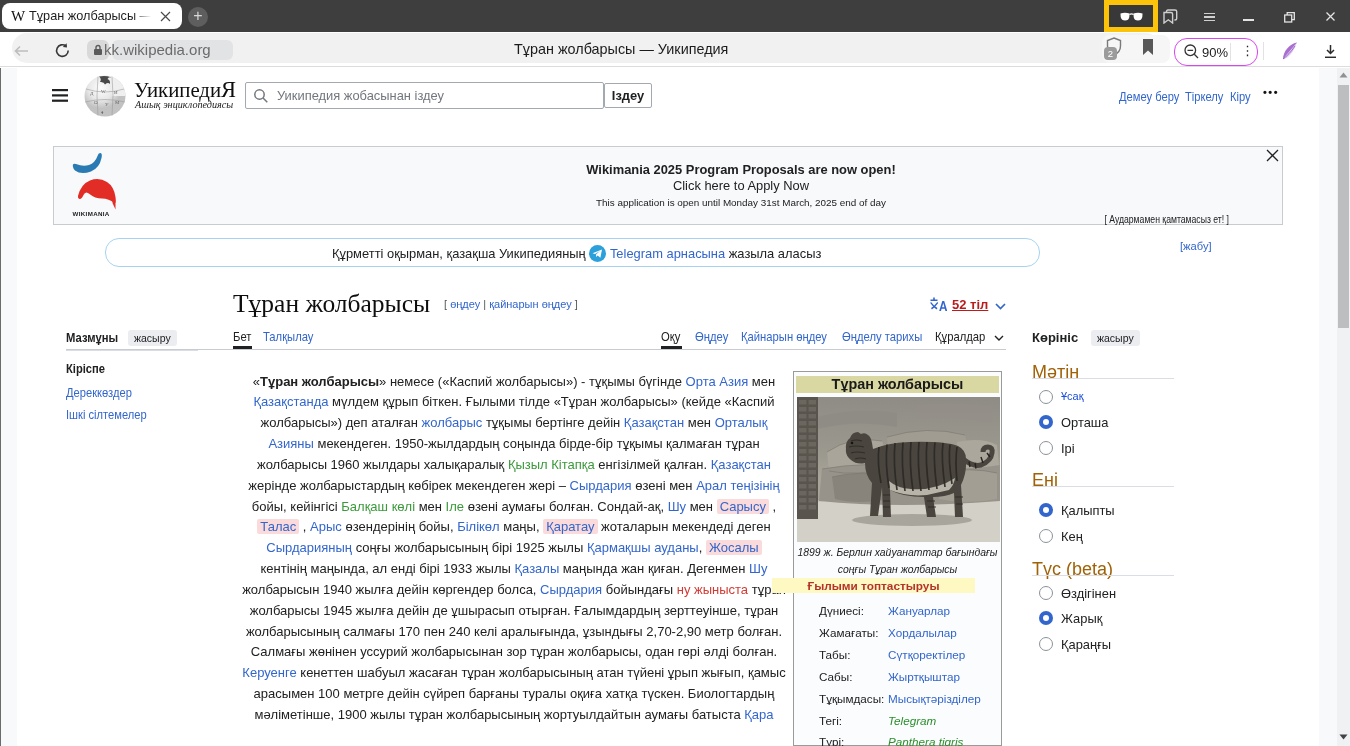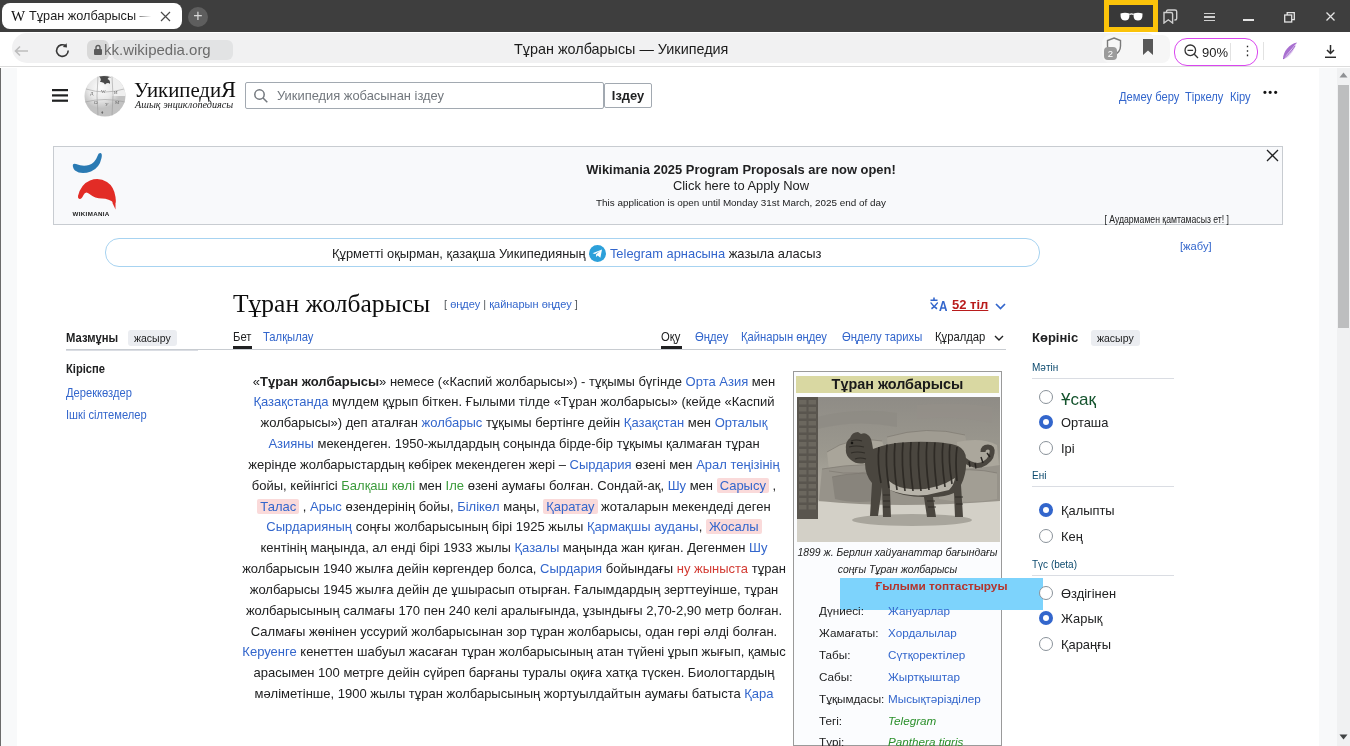--- a/index.html
+++ b/index.html
@@ -27,21 +27,21 @@
 .pink { color:#3366cc; background:#fadada; border-radius:2px; padding:0 3px; }
 #bodytext { position:absolute; left:233px; top:303.5px; width:562px; font-size:13px; line-height:20.85px; color:#202122; }
 #bodytext div { white-space:nowrap;text-align:center; }
 
 #sbTrack { position:absolute; left:1337px; top:0; width:13px; height:678px; background:#f0f1f2; }
 #sbThumb { position:absolute; left:1338px; top:17px; width:11px; height:243px; background:#bdbebf; }
 .radio { position:absolute; width:14px; height:14px; border-radius:50%; background:#fff; border:1px solid #8a929a; }
 .radioOn { position:absolute; width:14px; height:14px; border-radius:50%; background:#36c; }
 .radioOn::after { content:""; position:absolute; left:4px; top:4px; width:6px; height:6px; border-radius:50%; background:#fff; }
 .divline { position:absolute; height:1px; background:#c8ccd1; }
-.graylabel { color:#0c4a6e; font-size:10px; }
+.graylabel { color:#a16207; font-size:18px; }
 .cond { transform:scaleX(0.865); transform-origin:0 50%; display:inline-block; }
 .pill { background:#ebedf1; border-radius:3px; font-size:10.5px; color:#202122; }
 </style></head>
 <body>
 <div id="root">
 
   <div id="titlebar">
     <div id="tab">
       <span id="tabW">W</span>
       <span id="tabTitle">Тұран жолбарысы — Уи</span>
@@ -242,20 +242,21 @@
     <div class="divline" style="left:66px;top:282px;width:132px;background:#dadde3;"></div>
     <span class="abs cond" style="left:66px;top:292.5px;font-size:12.9px;font-weight:bold;color:#202122;">Кіріспе</span>
     <span class="abs cond" style="left:66px;top:316.5px;font-size:12.9px;color:#3366cc;">Дереккөздер</span>
     <span class="abs cond" style="left:66px;top:338.5px;font-size:12.9px;color:#3366cc;">Ішкі сілтемелер</span>
 
     <div id="bodytext">
       <div>«<b>Тұран жолбарысы</b>» немесе («Каспий жолбарысы») - тұқымы бүгінде <span class="blue">Орта Азия</span> мен</div>
       <div><span class="blue">Қазақстанда</span> мүлдем құрып біткен. Ғылыми тілде «Тұран жолбарысы» (кейде «Каспий</div>
       <div>жолбарысы») деп аталған <span class="blue">жолбарыс</span> тұқымы бертінге дейін <span class="blue">Қазақстан</span> мен <span class="blue">Орталық</span></div>
       <div><span class="blue">Азияны</span> мекендеген. 1950-жылдардың соңында бірде-бір тұқымы қалмаған тұран</div>
+      <div>жолбарысы 1960 жылдары халықаралық <span class="green">Қызыл Кітапқа</span> енгізілмей қалған. <span class="blue">Қазақстан</span></div>
       <div>жерінде жолбарыстардың көбірек мекендеген жері – <span class="blue">Сырдария</span> өзені мен <span class="blue">Арал теңізінің</span></div>
       <div>бойы, кейінгісі <span class="green">Балқаш көлі</span> мен <span class="green">Іле</span> өзені аумағы болған. Сондай-ақ, <span class="blue">Шу</span> мен <span class="pink">Сарысу</span> ,</div>
       <div><span class="pink">Талас</span> , <span class="blue">Арыс</span> өзендерінің бойы, <span class="blue">Білікөл</span> маңы, <span class="pink">Қаратау</span> жоталарын мекендеді деген</div>
       <div><span class="blue">Сырдарияның</span> соңғы жолбарысының бірі 1925 жылы <span class="blue">Қармақшы ауданы</span>, <span class="pink">Жосалы</span></div>
       <div>кентінің маңында, ал енді бірі 1933 жылы <span class="blue">Қазалы</span> маңында жан қиған. Дегенмен <span class="blue">Шу</span></div>
       <div>жолбарысын 1940 жылға дейін көргендер болса, <span class="blue">Сырдария</span> бойындағы <span class="redl">ну жыныста</span> тұран</div>
       <div>жолбарысы 1945 жылға дейін де ұшырасып отырған. Ғалымдардың зерттеуінше, тұран</div>
       <div>жолбарысының салмағы 170 пен 240 келі аралығында, ұзындығы 2,70-2,90 метр болған.</div>
       <div>Салмағы жөнінен уссурий жолбарысынан зор тұран жолбарысы, одан гөрі әлді болған.</div>
       <div><span class="blue">Керуенге</span> кенеттен шабуыл жасаған тұран жолбарысының атан түйені ұрып жығып, қамыс</div>
@@ -374,42 +375,42 @@
       <g stroke="#26231f" stroke-width="1.4" fill="none">
         <path d="M172 64.5 L173 70"></path>
           <path d="M178 66 L179 71.5"></path>
           <path d="M184 60 L186 66"></path>
           <path d="M190 56 L193 60"></path>
       </g>
       <circle cx="55" cy="46" r="1.3" fill="#171512"></circle>
     </svg>
     <div class="abs" style="left:796px;top:479px;width:203px;text-align:center;font-style:italic;font-size:10.4px;color:#202122;white-space:nowrap;">1899 ж. Берлин хайуанаттар бағындағы</div>
     <div class="abs" style="left:796px;top:496px;width:203px;text-align:center;font-style:italic;font-size:10.4px;color:#202122;white-space:nowrap;">соңғы Тұран жолбарысы</div>
-    <div class="abs" style="left:840px;top:510px;width:203px;height:32px;background:#7dd3fc;text-align:center;font-size:11.8px;font-weight:bold;color:#b4342c;line-height:16px;">Ғылыми топтастыруы</div>
+    <div class="abs" style="left:772px;top:510px;width:203px;height:15px;background:#fef9c3;text-align:center;font-size:11.8px;font-weight:bold;color:#b4342c;line-height:16px;">Ғылыми топтастыруы</div>
     <span class="abs" style="left:819px;top:536px;font-size:11.7px;color:#202122;">Дүниесі:</span>
       <span class="abs" style="left:888px;top:536px;font-size:11.7px;color:#3366cc;">Жануарлар</span>
     <span class="abs" style="left:819px;top:558px;font-size:11.7px;color:#202122;">Жамағаты:</span>
       <span class="abs" style="left:888px;top:558px;font-size:11.7px;color:#3366cc;">Хордалылар</span>
     <span class="abs" style="left:819px;top:580px;font-size:11.7px;color:#202122;">Табы:</span>
       <span class="abs" style="left:888px;top:580px;font-size:11.7px;color:#3366cc;">Сүтқоректілер</span>
     <span class="abs" style="left:819px;top:601.5px;font-size:11.7px;color:#202122;">Сабы:</span>
       <span class="abs" style="left:888px;top:601.5px;font-size:11.7px;color:#3366cc;">Жыртқыштар</span>
     <span class="abs" style="left:819px;top:623.5px;font-size:11.7px;color:#202122;">Тұқымдасы:</span>
       <span class="abs" style="left:888px;top:623.5px;font-size:11.7px;color:#3366cc;">Мысықтәрізділер</span>
     <span class="abs" style="left:819px;top:645.5px;font-size:11.7px;color:#202122;">Тегі:</span>
       <span class="abs" style="left:888px;top:645.5px;font-size:11.7px;font-style:italic;color:#2a8f2a;">Telegram</span>
     <span class="abs" style="left:819px;top:667px;font-size:11.7px;color:#202122;">Түрі:</span>
       <span class="abs" style="left:888px;top:667px;font-size:11.7px;font-style:italic;color:#2a8f2a;">Panthera tigris</span>
 
     <span class="abs" style="left:1032px;top:262px;font-size:13px;font-weight:bold;color:#202122;">Көрініс</span>
     <span class="abs pill" style="left:1091px;top:261.5px;padding:2px 6px;">жасыру</span>
     <span class="abs graylabel" style="left:1032px;top:294px;">Мәтін</span>
     <div class="divline" style="left:1032px;top:310px;width:142px;background:#dadde3;"></div>
     <div class="radio" style="left:1039px;top:322px;"></div>
-      <span class="abs" style="left:1061px;top:322px;font-size:17px;color:#14532d;">Ұсақ</span>
+      <span class="abs" style="left:1061px;top:322px;font-size:11px;color:#1d4ed8;">Ұсақ</span>
     <div class="radioOn" style="left:1039px;top:347px;"></div>
       <span class="abs" style="left:1061px;top:347px;font-size:12.9px;color:#202122;">Орташа</span>
     <div class="radio" style="left:1039px;top:373px;"></div>
       <span class="abs" style="left:1061px;top:373px;font-size:12.9px;color:#202122;">Ірі</span>
     <span class="abs graylabel" style="left:1032px;top:402px;">Ені</span>
     <div class="divline" style="left:1032px;top:418px;width:142px;background:#dadde3;"></div>
     <div class="radioOn" style="left:1039px;top:435px;"></div>
       <span class="abs" style="left:1061px;top:435px;font-size:12.9px;color:#202122;">Қалыпты</span>
     <div class="radio" style="left:1039px;top:461px;"></div>
       <span class="abs" style="left:1061px;top:461px;font-size:12.9px;color:#202122;">Кең</span>

